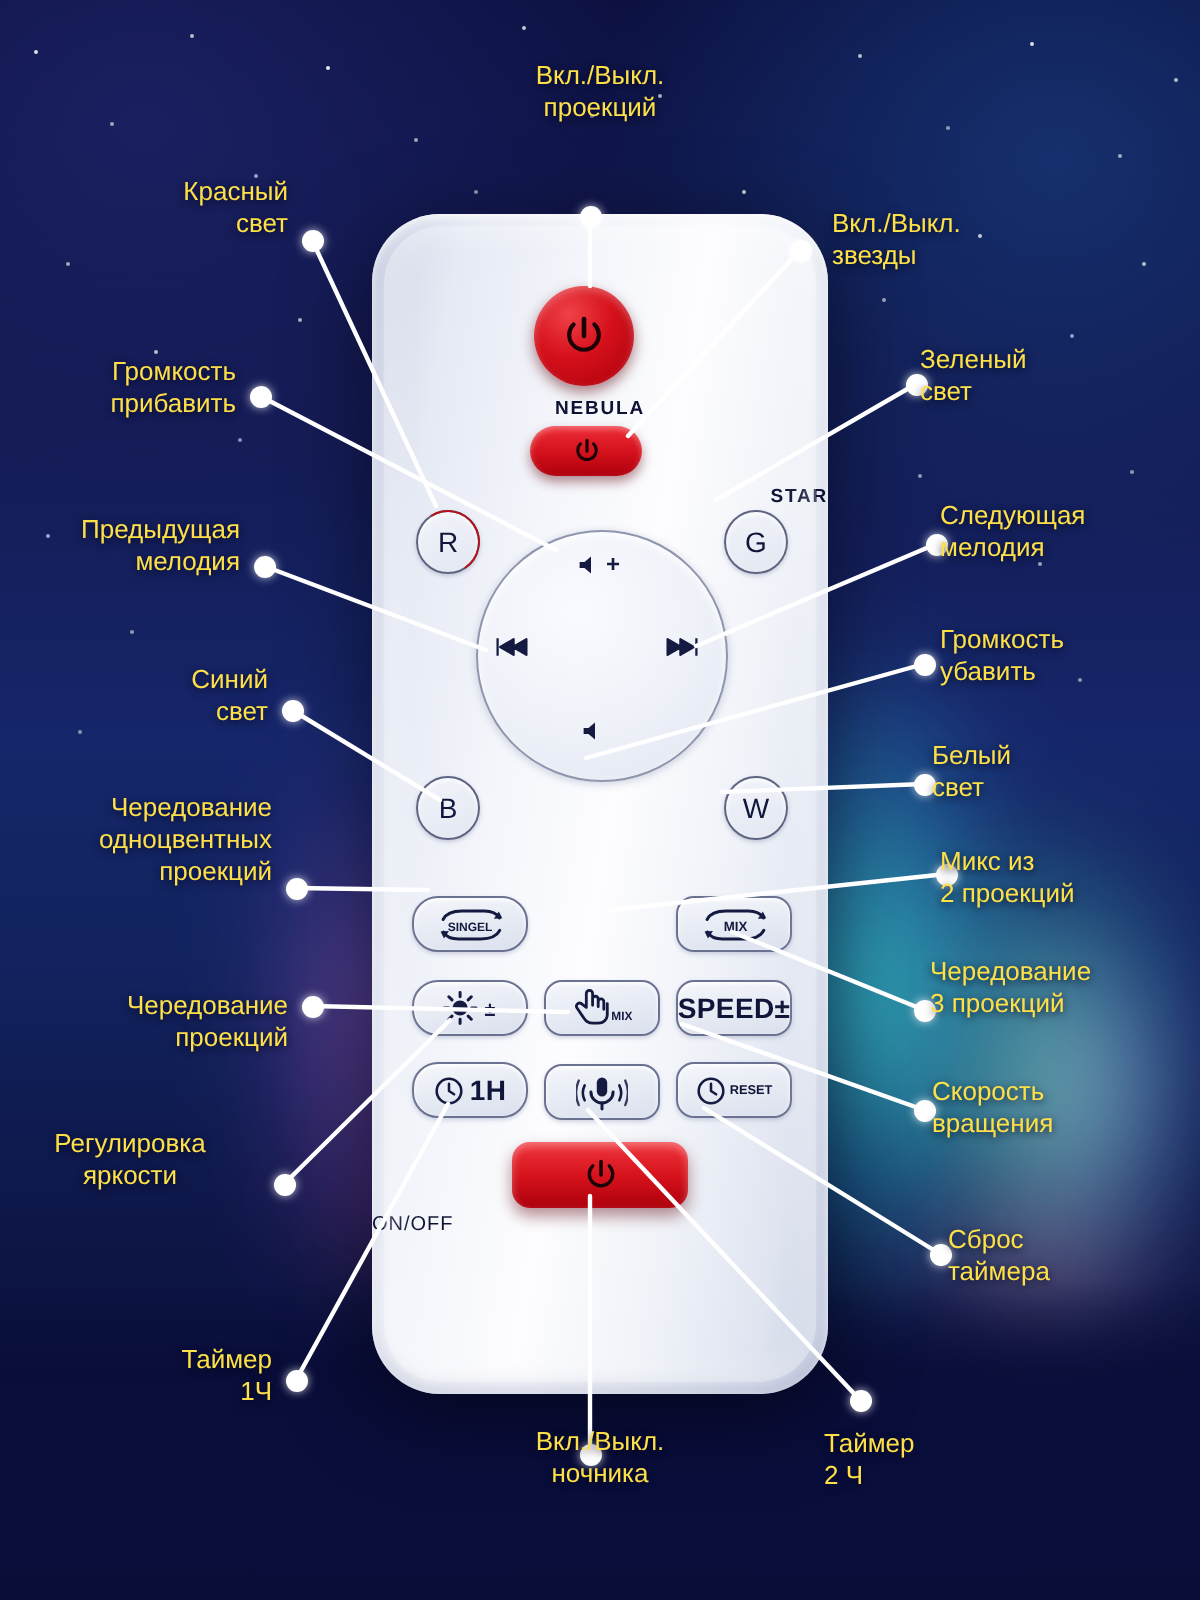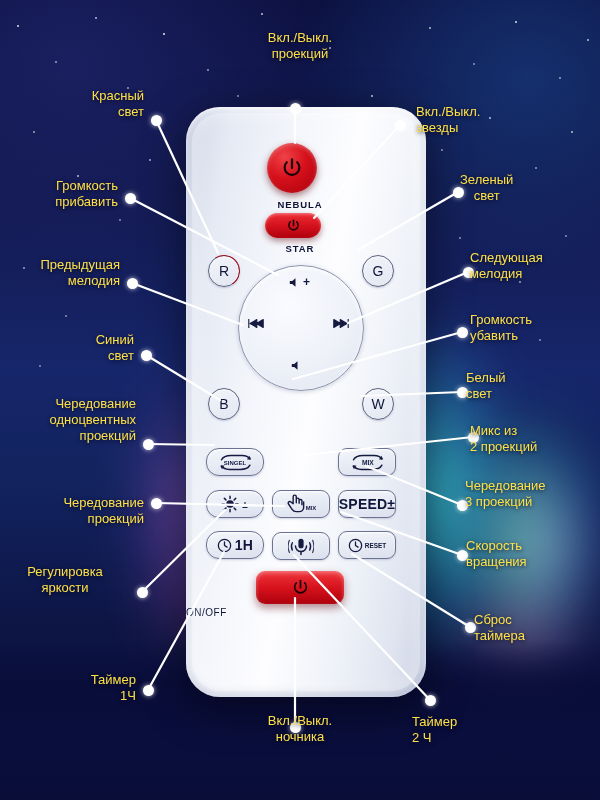--- a/index.html
+++ b/index.html
@@ -38,21 +38,20 @@
   .stars{position:absolute;inset:0;}
   .st{position:absolute;background:#fff;border-radius:50%;}
 
   
   .remote{
     position:absolute;left:186px;top:107px;width:228px;height:590px;
     border-radius:34px;
     background:
       linear-gradient(100deg,#cfd5e6 0%,#e6eaf4 14%,#f4f6fb 34%,#fdfdff 52%,#eff2f8 72%,#dfe4f0 88%,#c9d0e2 100%);
     box-shadow:0 10px 42px rgba(0,0,10,.55), inset 0 2px 5px rgba(255,255,255,.85), inset 0 -4px 10px rgba(120,130,170,.35);
-    padding-left:12px;
   }
   .remote:after{
     content:"";position:absolute;left:6px;top:6px;right:6px;bottom:6px;border-radius:29px;
     box-shadow:inset 0 0 18px rgba(255,255,255,.55);pointer-events:none;
   }
 
   
   .nebula-btn{
     position:absolute;left:81px;top:36px;width:50px;height:50px;border-radius:50%;
     background:radial-gradient(circle at 35% 28%, #f04148 0%, #d5101a 45%, #a8000c 100%);
@@ -62,21 +61,21 @@
   .lbl-nebula{position:absolute;left:0;top:92px;width:228px;text-align:center;
     font-size:9.5px;font-weight:bold;letter-spacing:.9px;color:#0e1335;}
 
   
   .star-btn{
     position:absolute;left:79px;top:106px;width:56px;height:25px;border-radius:13px;
     background:linear-gradient(180deg,#ee2c36 0%,#d2101b 55%,#ae000c 100%);
     box-shadow:0 3px 6px rgba(90,0,10,.45), inset 0 1.5px 3px rgba(255,255,255,.35);
     display:flex;align-items:center;justify-content:center;
   }
-  .lbl-star{position:absolute;left:0;top:136px;width:228px;text-align:center;
+  .lbl-star{position:absolute;left:0;top:136px;width:228px;text-align:right;
     font-size:9.5px;font-weight:bold;letter-spacing:.9px;color:#0e1335;}
 
   
   .ckey{
     position:absolute;width:30px;height:30px;border-radius:50%;
     background:linear-gradient(160deg,#f2f4fa 0%,#e3e7f1 100%);
     border:1.2px solid #5e6480;
     display:flex;align-items:center;justify-content:center;
     font-size:14px;color:#10163a;
     box-shadow:inset 0 1px 2px rgba(255,255,255,.9), 0 1px 2px rgba(110,120,160,.35);
@@ -379,21 +378,21 @@
     </div>
   <div class="callout-layer" id="callout-labels">
       <div class="co-label center" style="top: 30px; left: 0px; width: 600px; text-align: center;">Вкл./Выкл.
 проекций</div>
       <div class="co-label left" style="top: 88px; left: 0px; width: 144px; padding-right: 0px; text-align: right;">Красный
 свет</div>
       <div class="co-label right" style="top: 104px; left: 416px; text-align: left;">Вкл./Выкл.
 звезды</div>
       <div class="co-label left" style="top: 178px; left: 0px; width: 118px; padding-right: 0px; text-align: right;">Громкость
 прибавить</div>
-      <div class="co-label right" style="top: 172px; left: 460px; text-align: center;">Зеленый
+      <div class="co-label right" style="top: 172px; left: 460px; text-align: left;">Зеленый
 свет</div>
       <div class="co-label left" style="top: 257px; left: 0px; width: 120px; padding-right: 0px; text-align: right;">Предыдущая
 мелодия</div>
       <div class="co-label right" style="top: 250px; left: 470px; text-align: left;">Следующая
 мелодия</div>
       <div class="co-label left" style="top: 332px; left: 0px; width: 134px; padding-right: 0px; text-align: right;">Синий
 свет</div>
       <div class="co-label right" style="top: 312px; left: 470px; text-align: left;">Громкость
 убавить</div>
       <div class="co-label right" style="top: 370px; left: 466px; text-align: left;">Белый

